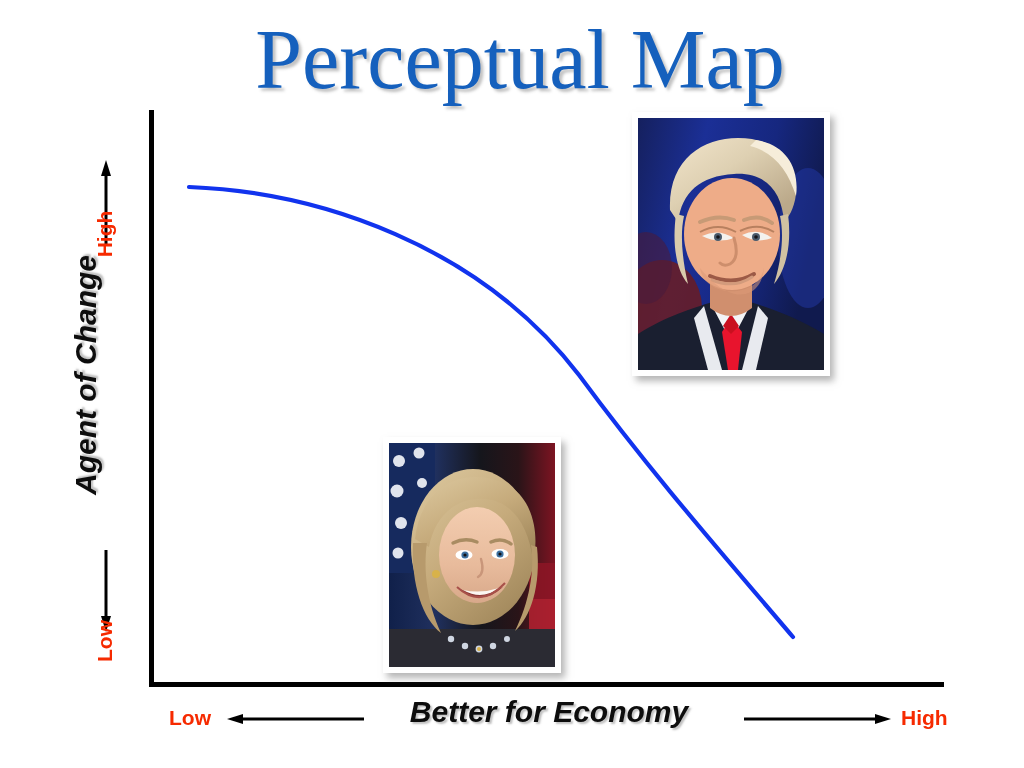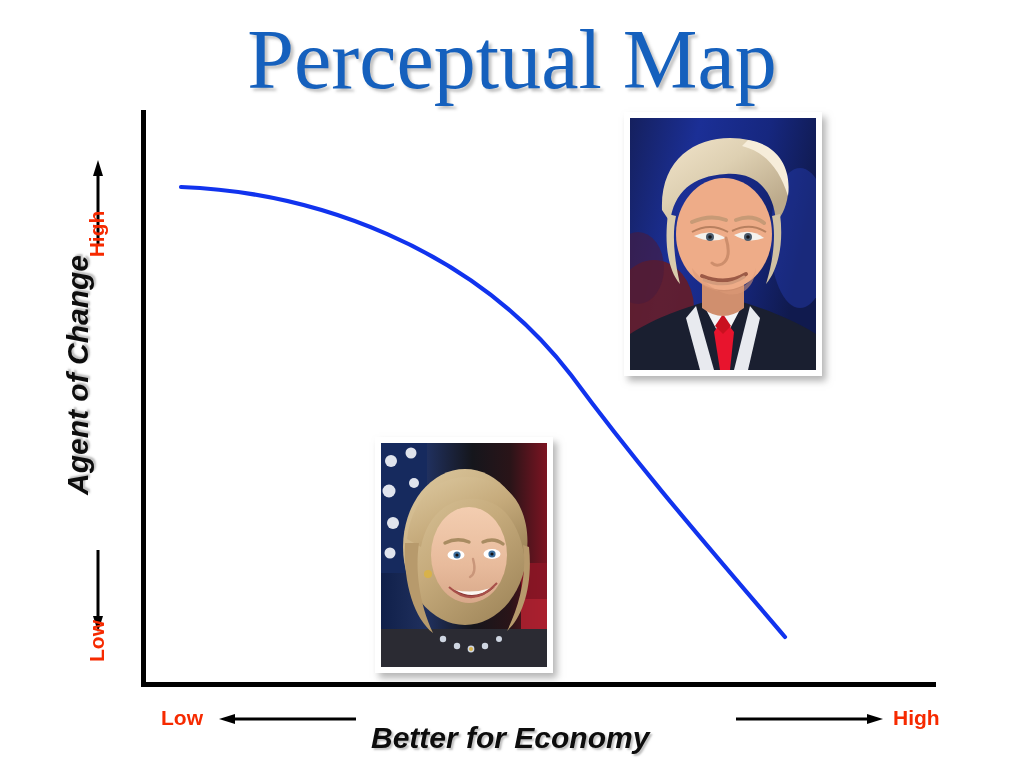--- a/index.html
+++ b/index.html
@@ -9,21 +9,21 @@
   body {
     width: 1024px;
     height: 768px;
     background: #ffffff;
     font-family: "Liberation Sans", sans-serif;
     overflow: hidden;
     position: relative;
   }
   #stage {
     position: absolute;
-    left: 0; top: 0;
+    left: 8px; top: 0;
     width: 936px;
     height: 768px;
   }
 
   
   .title {
     position: absolute;
     left: 0;
     top: 12px;
     width: 1024px;
@@ -153,28 +153,27 @@
     font-size: 21px;
     font-weight: bold;
     color: #f62a00;
     white-space: nowrap;
   }
   .x-title {
     position: absolute;
     left: 230px;
     top: 0px;
     width: 340px;
-    text-align: left;
+    text-align: center;
     font-size: 30px;
     font-style: italic;
     font-weight: bold;
     color: #0d0d0d;
     text-shadow: 2px 2px 2px rgba(140,140,140,0.55);
     white-space: nowrap;
-    margin-top: 26px;
   }
   .x-arrows {
     position: absolute;
     left: 0px;
     top: 0px;
     width: 880px;
     height: 46px;
   }
 
   

